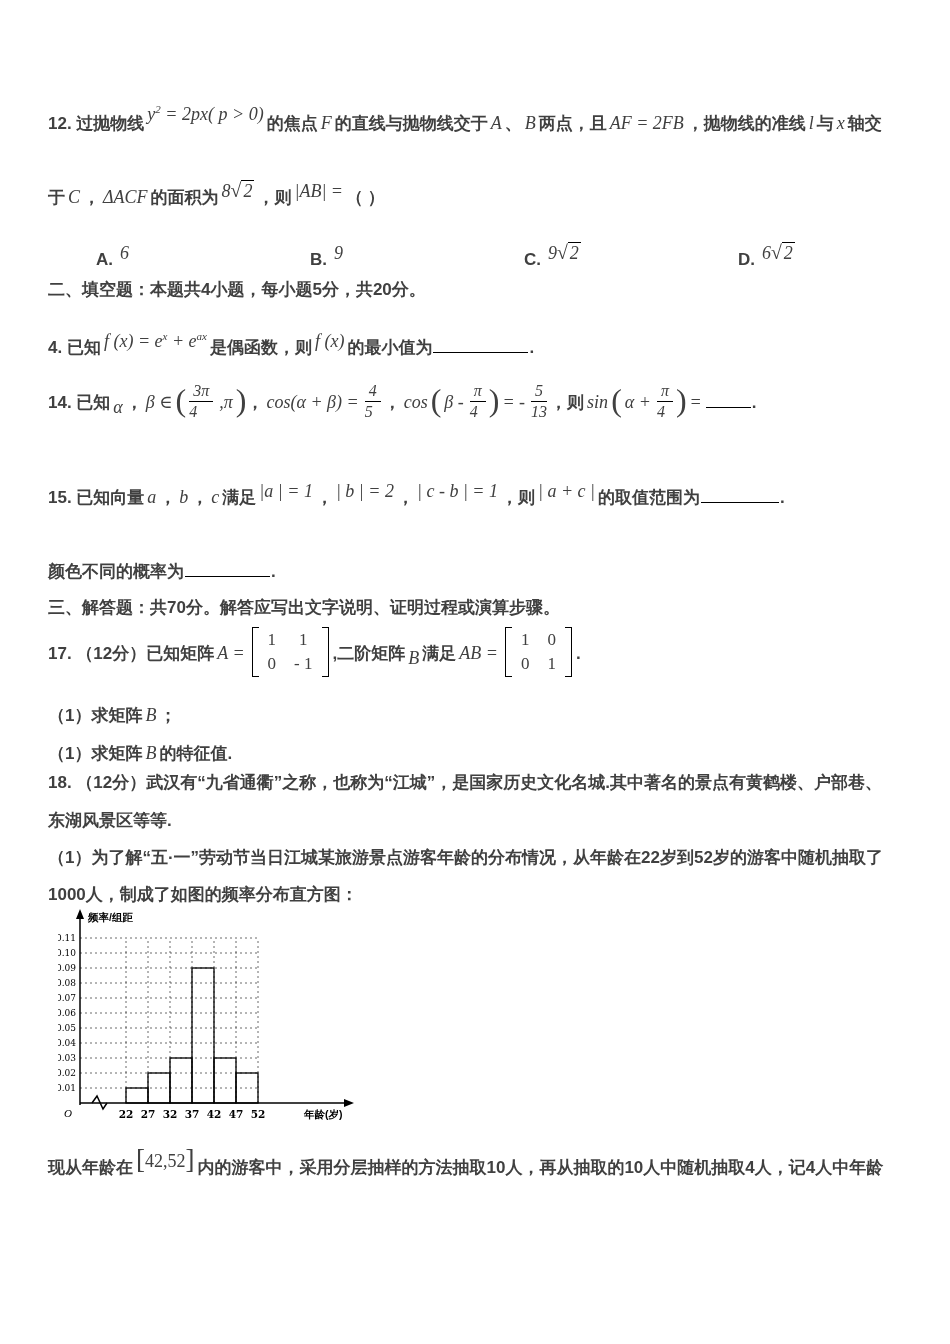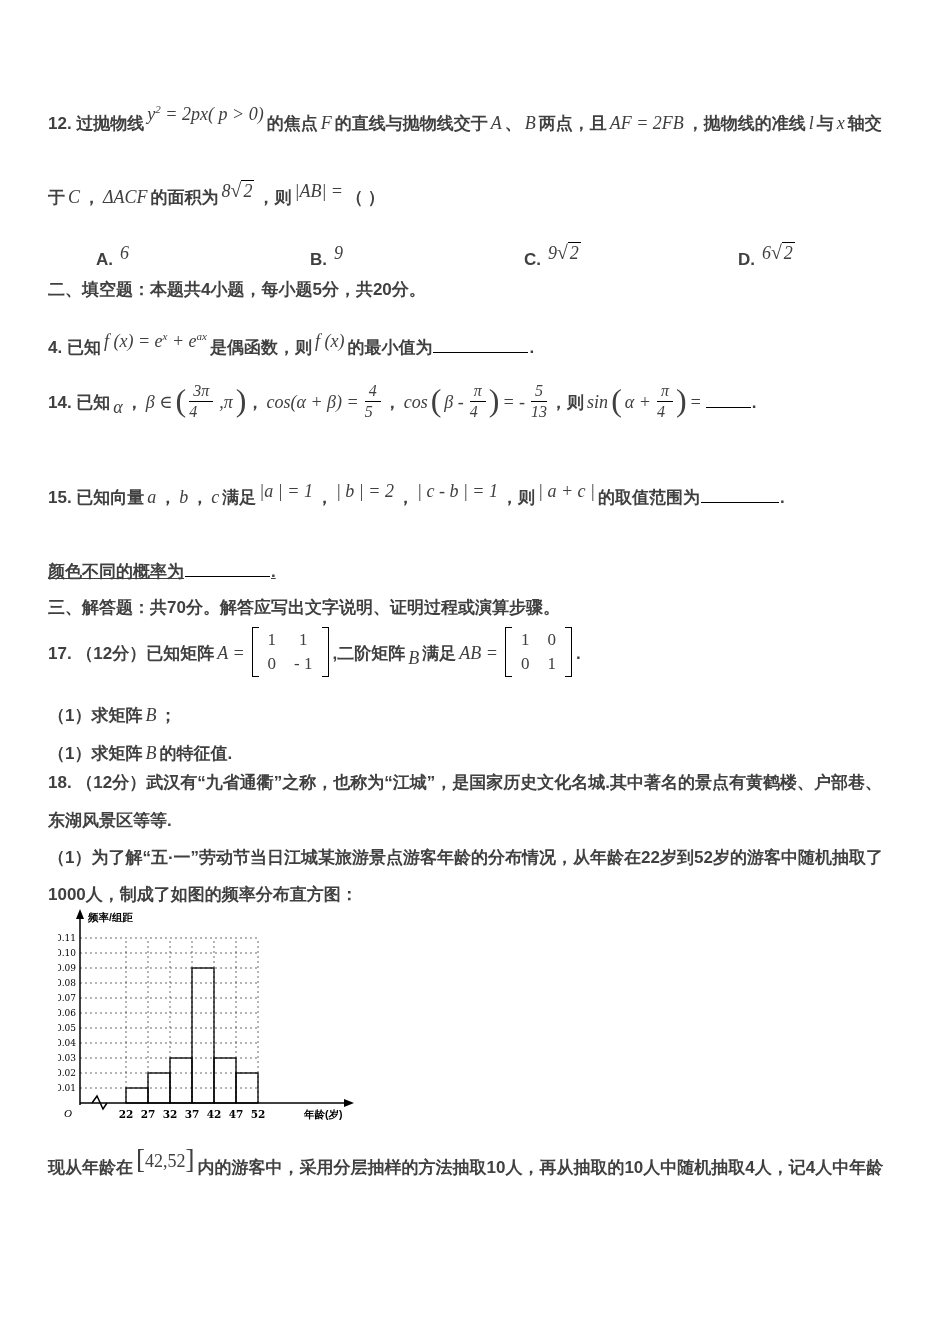--- a/index.html
+++ b/index.html
@@ -63,21 +63,21 @@
   </div>
 
   <div class="ln" style="top:385px;">
     <span class="cn">14. 已知</span><span class="math sb">α</span><span class="cn">，</span><span class="math">β ∈</span><span class="bp">(</span><span class="frac"><span class="num">3π</span><span class="den">4</span></span><span class="math">,π</span><span class="bp">)</span><span class="cn">，</span><span class="math">cos(α + β) =</span><span class="frac"><span class="num">4</span><span class="den">5</span></span><span class="cn">，</span><span class="math">cos</span><span class="bp">(</span><span class="math">β -</span><span class="frac"><span class="num">π</span><span class="den">4</span></span><span class="bp">)</span><span class="math">= -</span><span class="frac"><span class="num">5</span><span class="den">13</span></span><span class="cn">，则</span><span class="math">sin</span><span class="bp">(</span><span class="math">α +</span><span class="frac"><span class="num">π</span><span class="den">4</span></span><span class="bp">)</span><span class="math">=</span><span class="blank w45"></span><span class="cn">.</span>
   </div>
 
   <div class="ln" style="top:466px;margin-top:16px;">
     <span class="cn">15. 已知向量</span><span class="math">a</span><span class="cn">，</span><span class="math">b</span><span class="cn">，</span><span class="math">c</span><span class="cn">满足</span><span class="math rz6">|a | = 1</span><span class="cn">，</span><span class="math rz6">| b | = 2</span><span class="cn">，</span><span class="math rz6">| c - b | = 1</span><span class="cn">，则</span><span class="math rz6">| a + c |</span><span class="cn">的取值范围为</span><span class="blank w78"></span><span class="cn">.</span>
   </div>
 
-  <div class="ln" style="top:557px;text-decoration:underline;">
+  <div class="ln" style="top:557px;">
     <span class="cn">颜色不同的概率为</span><span class="blank w85"></span><span class="cn">.</span>
   </div>
 
   <div class="ln" style="top:593px;">
     <span class="cn">三、解答题：共70分。解答应写出文字说明、证明过程或演算步骤。</span>
   </div>
 
   <div class="ln" style="top:630px;">
     <span class="cn">17. （12分）已知矩阵</span><span class="math">A =</span><span class="mat">
         <span class="lb"></span>

